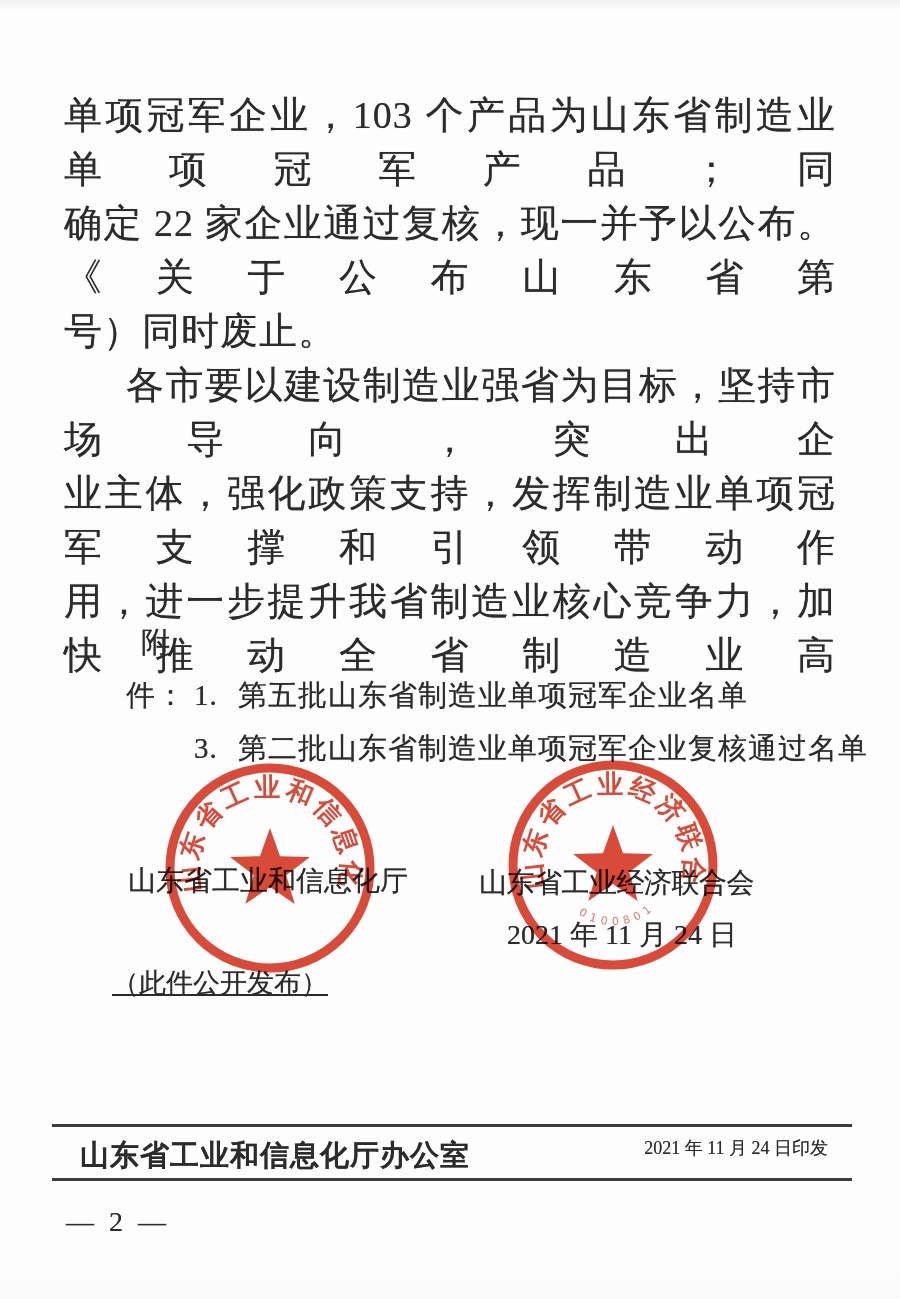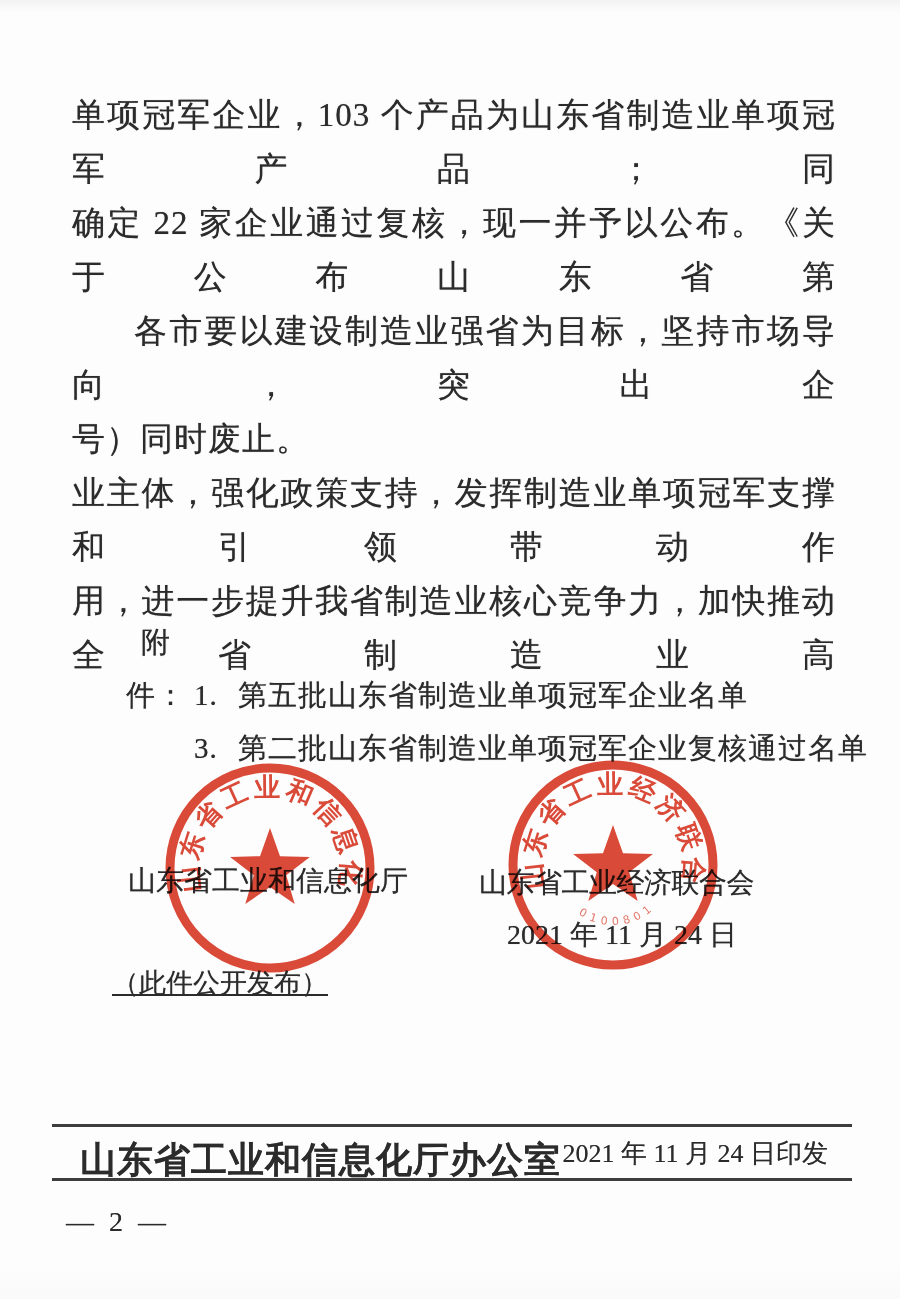--- a/index.html
+++ b/index.html
@@ -9,23 +9,22 @@
     font-family:"Liberation Serif","DejaVu Serif",serif;
     color:#2b2b2b;
   }
   .page{
     position:absolute;inset:0;
     background:linear-gradient(180deg,#f2f2f2 0,#fdfdfd 12px,#fdfdfd 97%,#fafafa 100%);
   }
   
   .body-text{
     position:absolute;left:64px;right:64px;top:88px;
-    font-size:33px;line-height:54px;letter-spacing:1px;
+    font-size:38px;line-height:54px;letter-spacing:1px;
     text-shadow:0 0 0.7px rgba(35,35,35,.65);
-    margin-left:8px;
   }
   .line{text-align:justify;text-align-last:justify;}
   .line.short{text-align-last:left;}
   .line.indent{text-indent:62px;}
   
   .attachments{
     position:absolute;left:118px;top:616px;
     font-size:29px;line-height:53px;letter-spacing:1px;
     text-shadow:0 0 0.7px rgba(35,35,35,.65);
   }
@@ -40,37 +39,37 @@
   .sig-date{left:507px;top:916px;}
   .sig-note{left:112px;top:965px;font-size:27px;text-decoration:underline;}
   
   .seal{position:absolute;mix-blend-mode:multiply;opacity:.92;}
   .seal-left{left:160px;top:758px;}
   .seal-right{left:503px;top:755px;}
   
   .foot-line{position:absolute;left:52px;width:800px;height:3px;background:#3d3d3d;}
   .foot-line-top{top:1124px;}
   .foot-line-bottom{top:1178px;}
-  .foot-office{position:absolute;left:80px;top:1136px;font-size:36px;font-weight:700;
+  .foot-office{position:absolute;left:80px;top:1136px;font-size:29px;font-weight:700;
                letter-spacing:1px;text-shadow:0 0 0.6px rgba(35,35,35,.6);}
-  .foot-date{position:absolute;right:72px;top:1136px;font-size:26px;
+  .foot-date{position:absolute;right:72px;top:1136px;font-size:18px;
              text-shadow:0 0 0.6px rgba(35,35,35,.6);}
   .page-number{position:absolute;left:66px;top:1206px;font-size:28px;letter-spacing:4px;
                text-shadow:0 0 0.6px rgba(35,35,35,.6);}
 </style>
 </head>
 <body>
 
 <div class="page">
 
   <div class="body-text">
     <div class="line">单项冠军企业，103 个产品为山东省制造业单项冠军产品；同</div>
     <div class="line">确定 22 家企业通过复核，现一并予以公布。《关于公布山东省第</div>
+    <div class="line short">号）同时废止。</div>
     <div class="line indent">各市要以建设制造业强省为目标，坚持市场导向，突出企</div>
-    <div class="line short">号）同时废止。</div>
     <div class="line">业主体，强化政策支持，发挥制造业单项冠军支撑和引领带动作</div>
     <div class="line">用，进一步提升我省制造业核心竞争力，加快推动全省制造业高</div>
   </div>
 
   <div class="attachments">
     <div class="attach-row">
       <span class="attach-label">附件：</span><span class="attach-num">1.</span><span>第五批山东省制造业单项冠军企业名单</span>
     </div>
     <div class="attach-row cont">
       <span class="attach-num">3.</span><span>第二批山东省制造业单项冠军企业复核通过名单</span>

